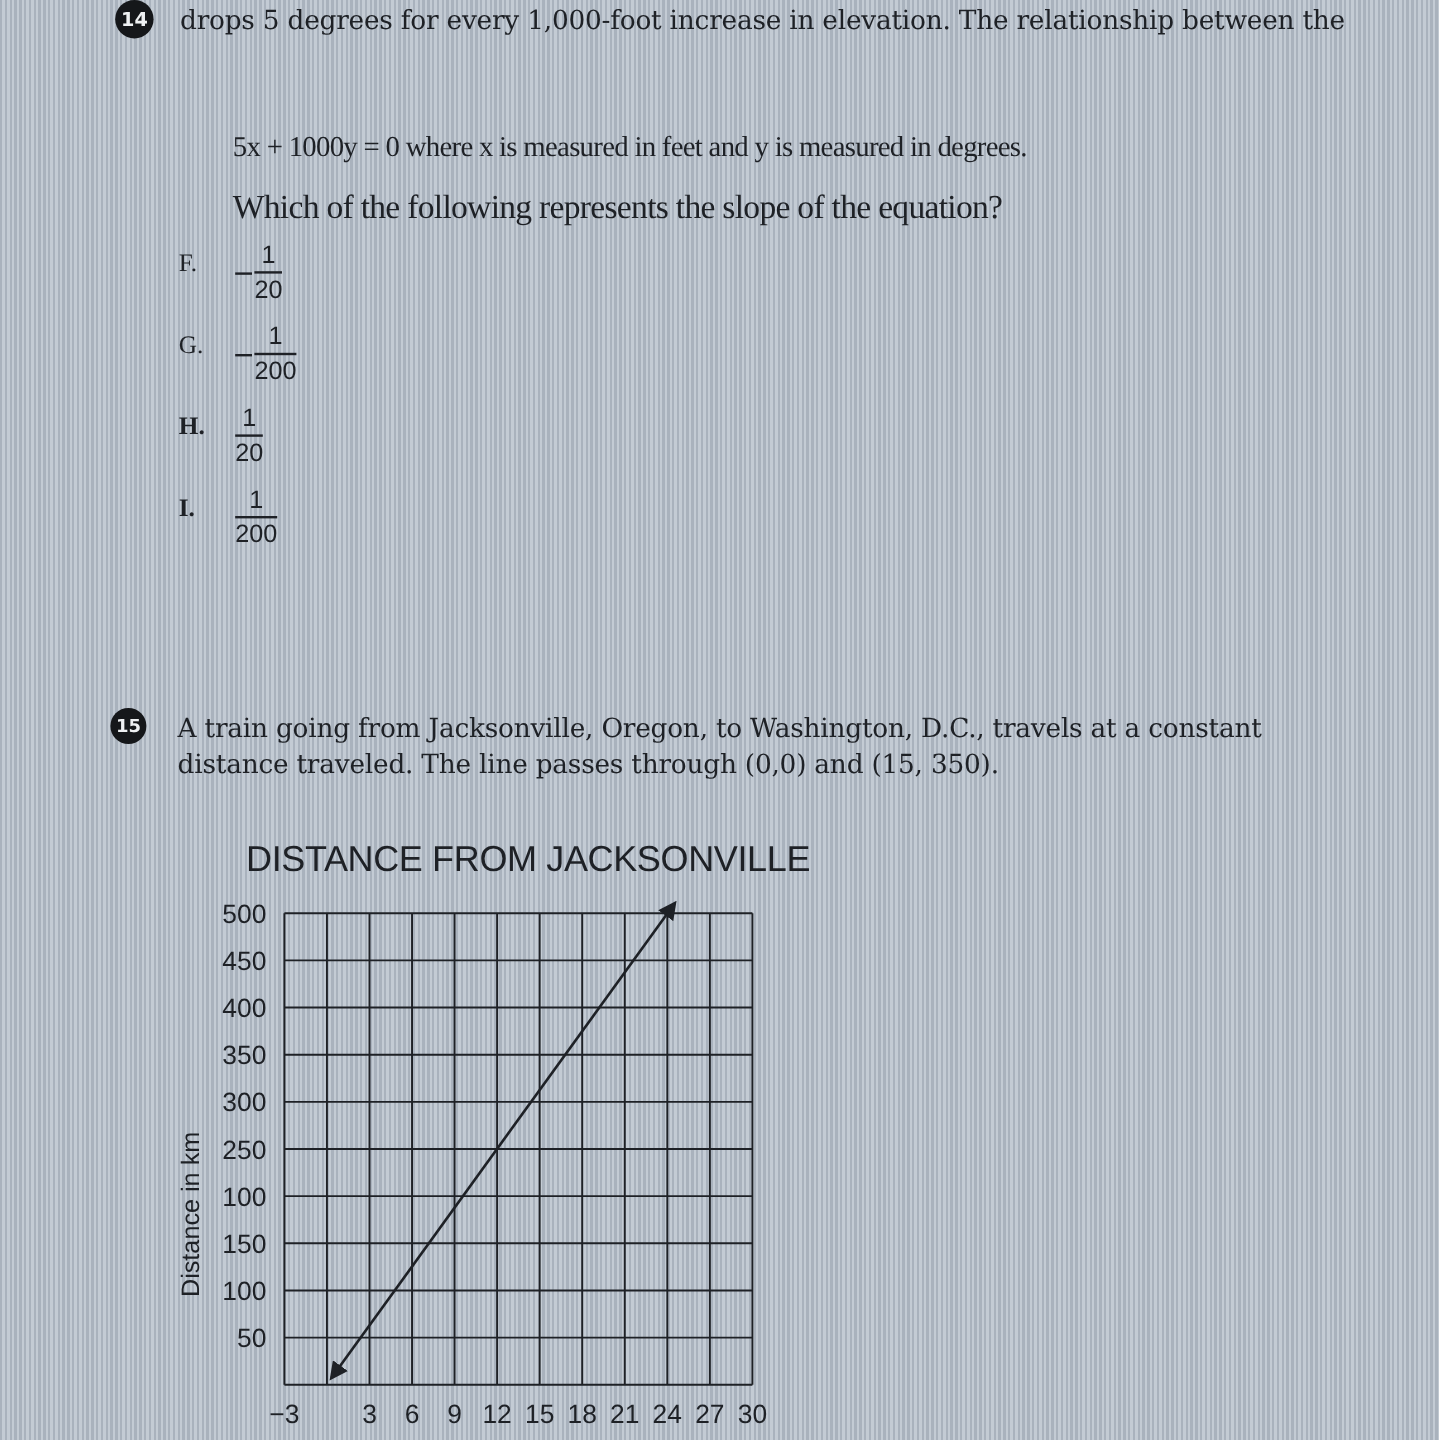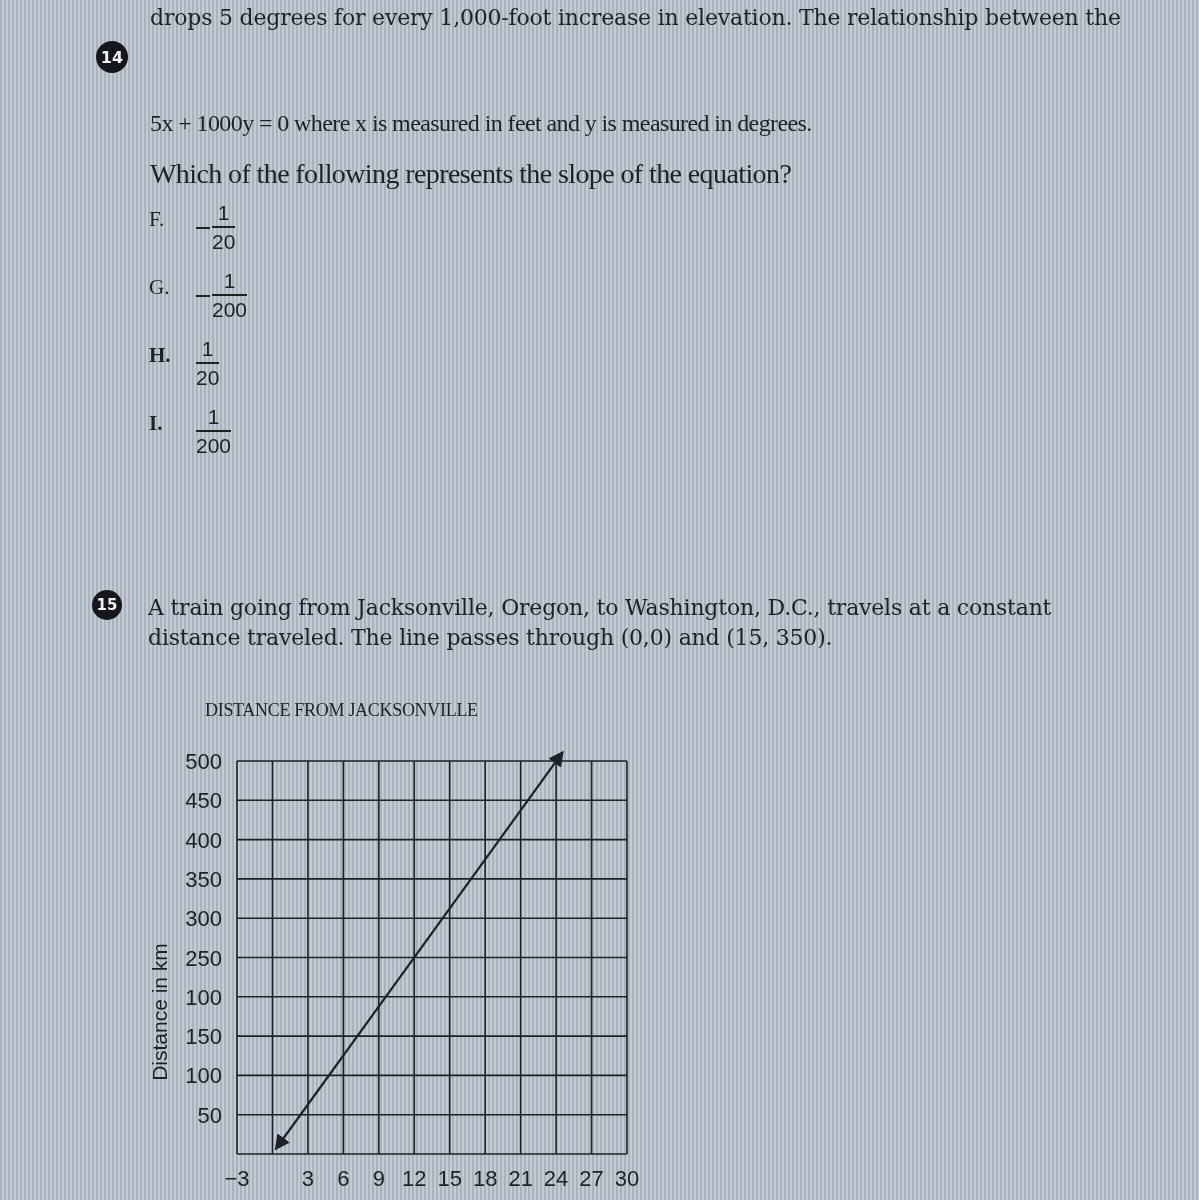--- a/index.html
+++ b/index.html
@@ -14,36 +14,36 @@
       position: absolute; width: 32px; height: 32px; border-radius: 50%;
       background: #15171a; color: #eef0f2;
       font-family: "DejaVu Sans", "Liberation Sans", sans-serif;
       font-size: 16px; font-weight: bold; display: flex; align-items: center; justify-content: center;
     }
     .para {
       position: absolute; font-size: 22px; line-height: 28.5px; letter-spacing: -0.2px;
       font-family: "DejaVu Serif", "Liberation Serif", serif;
     }
     .para span { display: block; white-space: nowrap; }
-    .line { position: absolute; font-size: 22px; white-space: nowrap; font-family: "Liberation Serif", serif; font-size: 25px; }
+    .line { position: absolute; font-size: 22px; white-space: nowrap; font-family: "Liberation Serif", serif; font-size: 25px; padding-left: 44px; }
     .opt-letter { position: absolute; font-size: 21px; font-family: "Liberation Serif", serif; font-weight: bold; }
     .frac { position: absolute; display: flex; align-items: center; font-family: "Liberation Sans", sans-serif; font-size: 21px; }
     .frac .neg { margin-right: 2px; width: 14px; height: 2px; background: #1e2126; display: inline-block; }
     .frac .fr { display: inline-flex; flex-direction: column; align-items: center; }
     .frac .num { line-height: 26px; }
     .frac .bar { height: 2px; background: #1e2126; align-self: stretch; }
     .frac .den { line-height: 28px; }
-    .chart-title { position: absolute; left: 205px; top: 700px; font-size: 18px; font-family: Liberation Serif, serif; letter-spacing: -0.3px; white-space: nowrap; }
+    .chart-title { position: absolute; left: 205px; top: 700px; font-size: 30px; font-family: Liberation Sans, sans-serif; letter-spacing: -0.3px; white-space: nowrap; }
     .ylabel { position: absolute; left: 44px; top: 1000px; transform: rotate(-90deg); transform-origin: center; font-size: 21px; font-family: "Liberation Sans", sans-serif; white-space: nowrap; width: 220px; text-align: center; }
     svg text { font-family: "Liberation Sans", sans-serif; fill: #1e2126; }
   </style>
 </head>
 <body>
 
-<div class="badge" style="left:96px; top:0px;margin-top:41px;">14</div>
+<div class="badge" style="left:96px; top:0px;">14</div>
 <div class="para" style="left:150px; top:4px;">
   <span>drops 5 degrees for every 1,000-foot increase in elevation.  The relationship between the</span>
 </div>
 <div class="line" style="left:150px; top:110px; font-size:24px; letter-spacing:-0.6px;">5x + 1000y = 0 where x is measured in feet and y is measured in degrees.</div>
 <div class="line" style="left:150px; top:158px; font-size:28px; letter-spacing:-0.6px;">Which of the following represents the slope of the equation?</div>
 
 <div>
   <div>
     <div class="opt-letter" style="left:149px; top:207px; font-weight:normal;">F.</div>
     <div class="frac" style="left:196px; top:200px;">

